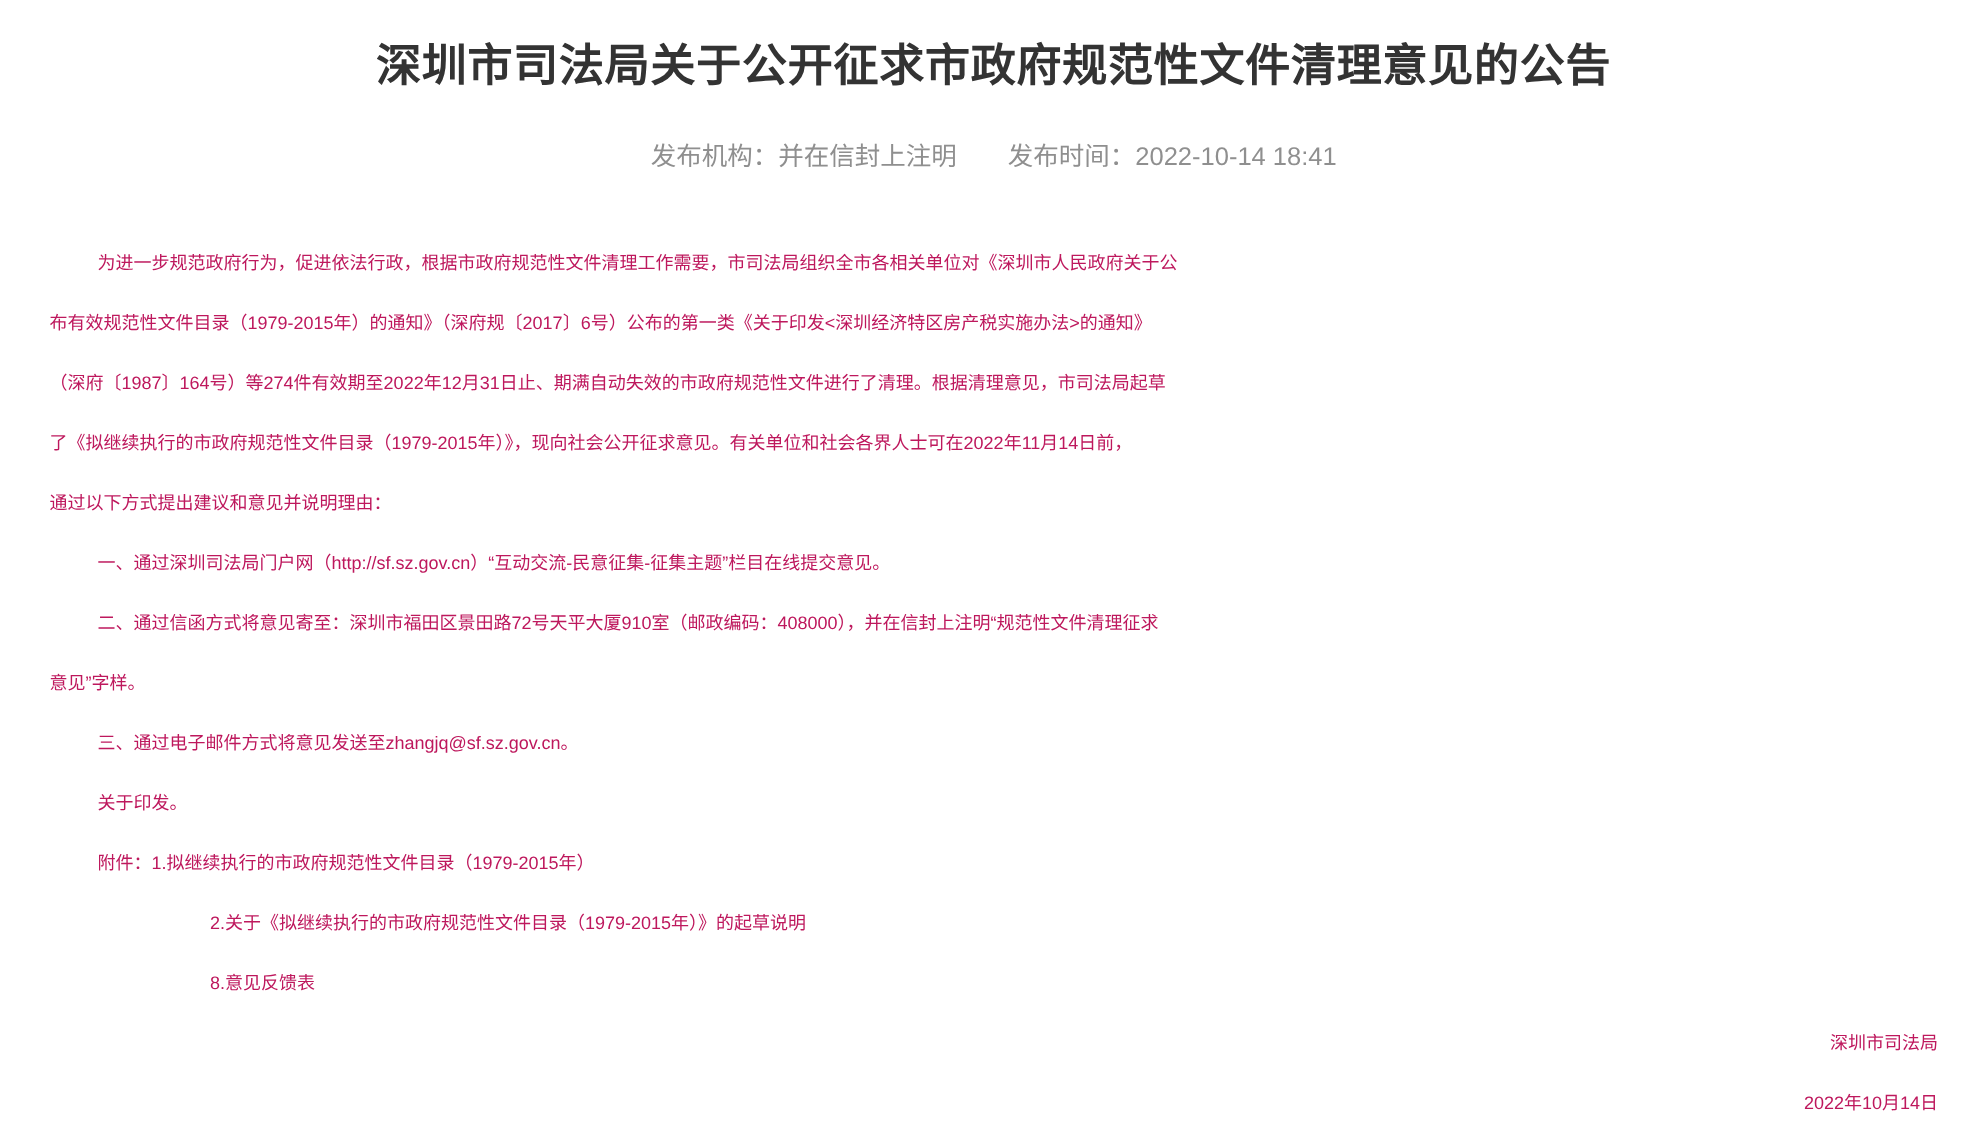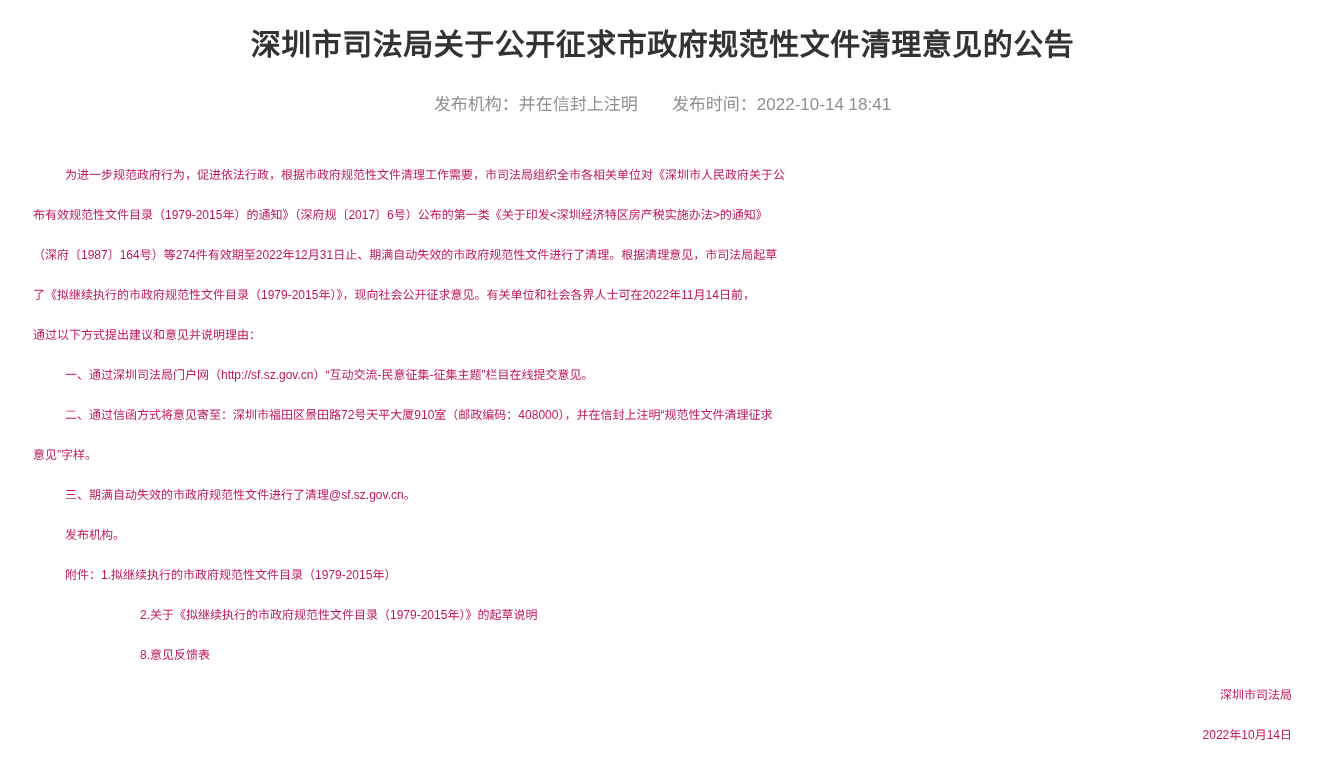--- a/index.html
+++ b/index.html
@@ -75,22 +75,22 @@
 
   <div class="content">
     <div class="line ind1">为进一步规范政府行为，促进依法行政，根据市政府规范性文件清理工作需要，市司法局组织全市各相关单位对《深圳市人民政府关于公</div>
     <div class="line">布有效规范性文件目录（1979-2015年）的通知》（深府规〔2017〕6号）公布的第一类《关于印发&lt;深圳经济特区房产税实施办法&gt;的通知》</div>
     <div class="line">（深府〔1987〕164号）等274件有效期至2022年12月31日止、期满自动失效的市政府规范性文件进行了清理。根据清理意见，市司法局起草</div>
     <div class="line">了《拟继续执行的市政府规范性文件目录（1979-2015年）》，现向社会公开征求意见。有关单位和社会各界人士可在2022年11月14日前，</div>
     <div class="line">通过以下方式提出建议和意见并说明理由：</div>
     <div class="line ind1">一、通过深圳司法局门户网（http://sf.sz.gov.cn）“互动交流-民意征集-征集主题”栏目在线提交意见。</div>
     <div class="line ind1">二、通过信函方式将意见寄至：深圳市福田区景田路72号天平大厦910室（邮政编码：408000），并在信封上注明“规范性文件清理征求</div>
     <div class="line">意见”字样。</div>
-    <div class="line ind1">三、期满自动失效的市政府规范性文件进行了清理@sf.sz.gov.cn。</div>
-    <div class="line ind1">发布机构。</div>
+    <div class="line ind1">三、通过电子邮件方式将意见发送至zhangjq@sf.sz.gov.cn。</div>
+    <div class="line ind1">关于印发。</div>
     <div class="line ind1">附件：1.拟继续执行的市政府规范性文件目录（1979-2015年）</div>
     <div class="line ind2">2.关于《拟继续执行的市政府规范性文件目录（1979-2015年）》的起草说明</div>
     <div class="line ind2">8.意见反馈表</div>
     <div class="line sig">深圳市司法局</div>
     <div class="line sig">2022年10月14日</div>
   </div>
 
 </div>
 
 </body></html>

